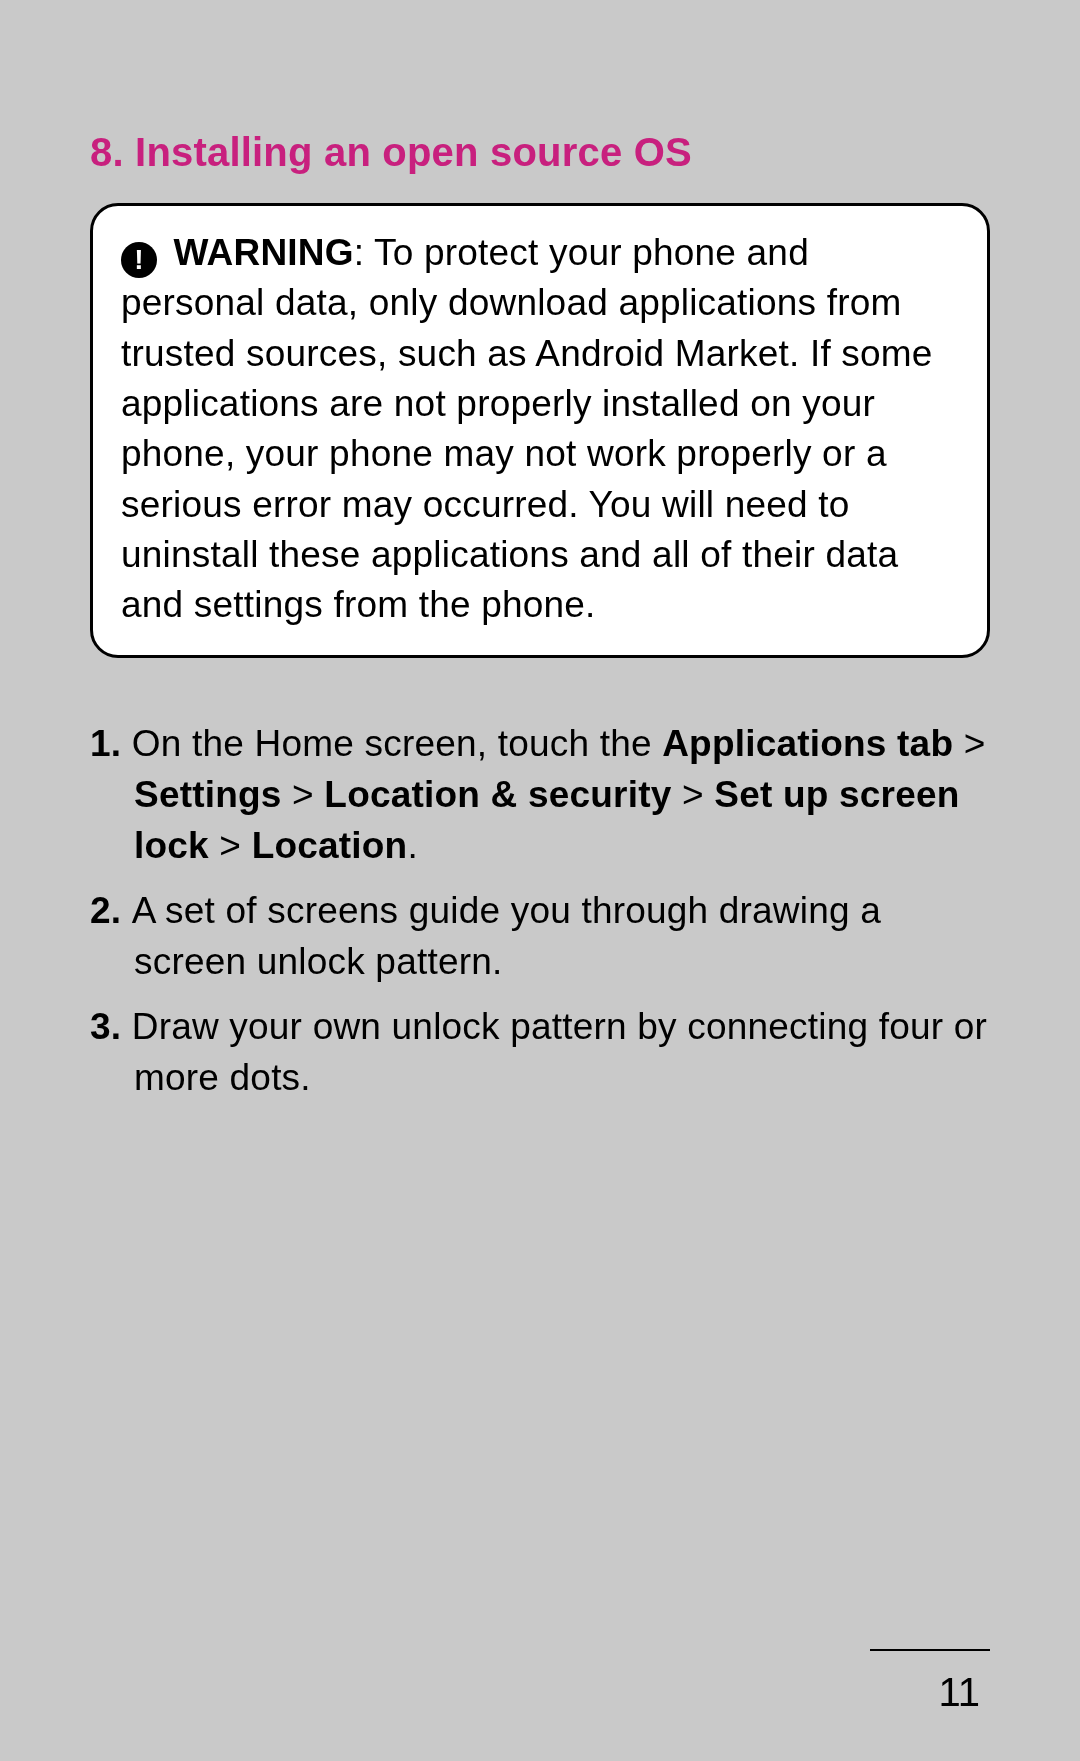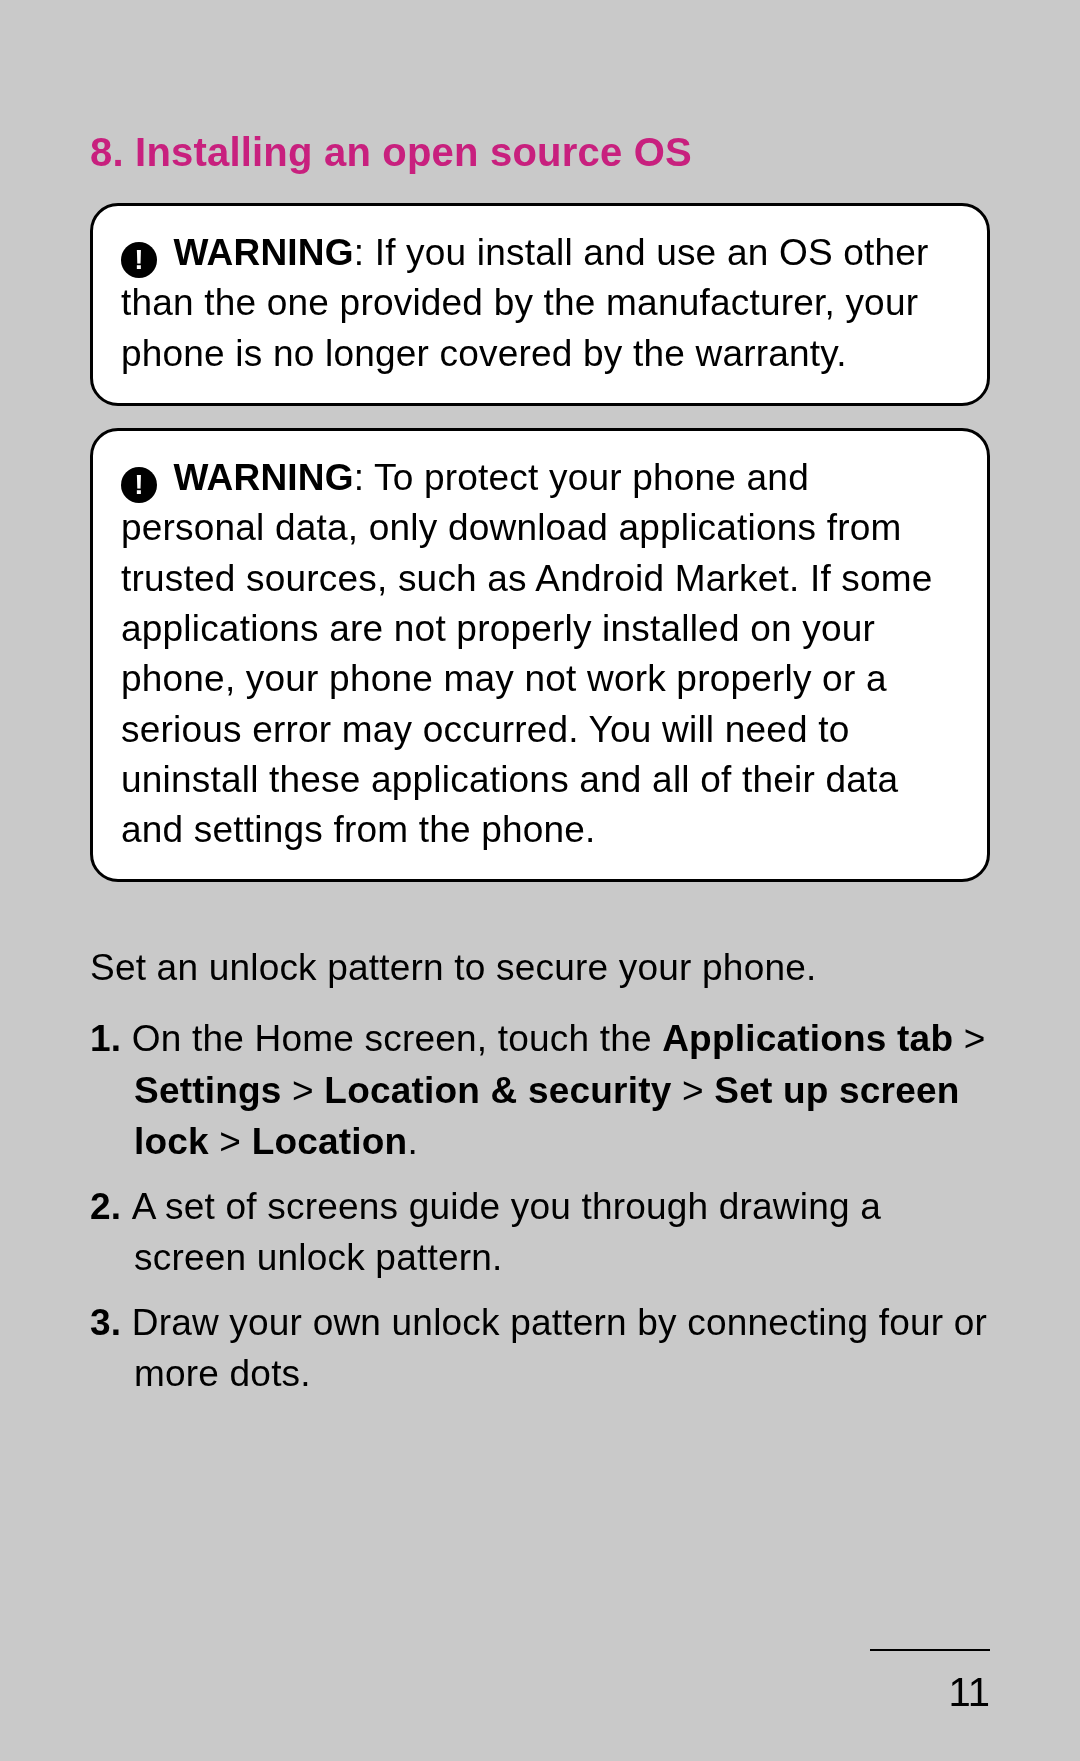--- a/index.html
+++ b/index.html
@@ -66,54 +66,49 @@
     text-indent: -44px;
     letter-spacing: 0.2px;
   }
   .ol-num {
     font-weight: 700;
   }
   .bold { font-weight: 700; }
   .page-number {
     position: absolute;
     bottom: 46px;
-    right: 90px;
+    right: 100px;
     font-size: 40px;
     font-weight: 300;
   }
   .pn-rule {
     position: absolute;
     bottom: 110px;
     right: 90px;
     width: 120px;
     height: 2px;
     background: #000;
   }
 </style>
 </head>
 <body>
 
 <div class="page">
 
   <div>
     <h2 class="section-heading">8. Installing an open source OS</h2>
 
-    <div class="warning-box">
-      <span class="warning-icon">!</span>
-      <span class="warning-label">WARNING</span><span>: If you install and use an OS other than the one provided by the manufacturer, your phone is no longer covered by the warranty.</span>
-    </div>
 
     <div class="warning-box">
       <span class="warning-icon">!</span>
       <span class="warning-label">WARNING</span><span>: To protect your phone and personal data, only download applications from trusted sources, such as Android Market.  If some applications are not properly installed on your phone, your phone may not work properly or a serious error may occurred. You will need to uninstall these applications and all of their data and settings from the phone.</span>
     </div>
   </div>
 
   <div class="section-block-2">
-    <p class="body-text" style="margin-bottom:20px">Set an unlock pattern to secure your phone.</p>
 
     <p class="ol-item">
       <span class="ol-num">1. </span><span>On the Home screen, touch the </span><span class="bold">Applications tab</span><span> &gt; </span><span class="bold">Settings</span><span> &gt; </span><span class="bold">Location &amp; security</span><span> &gt; </span><span class="bold">Set up screen lock</span><span> &gt; </span><span class="bold">Location</span><span>.</span>
     </p>
 
     <p class="ol-item">
       <span class="ol-num">2. </span><span>A set of screens guide you through drawing a screen unlock pattern.</span>
     </p>
 
     <p class="ol-item">

